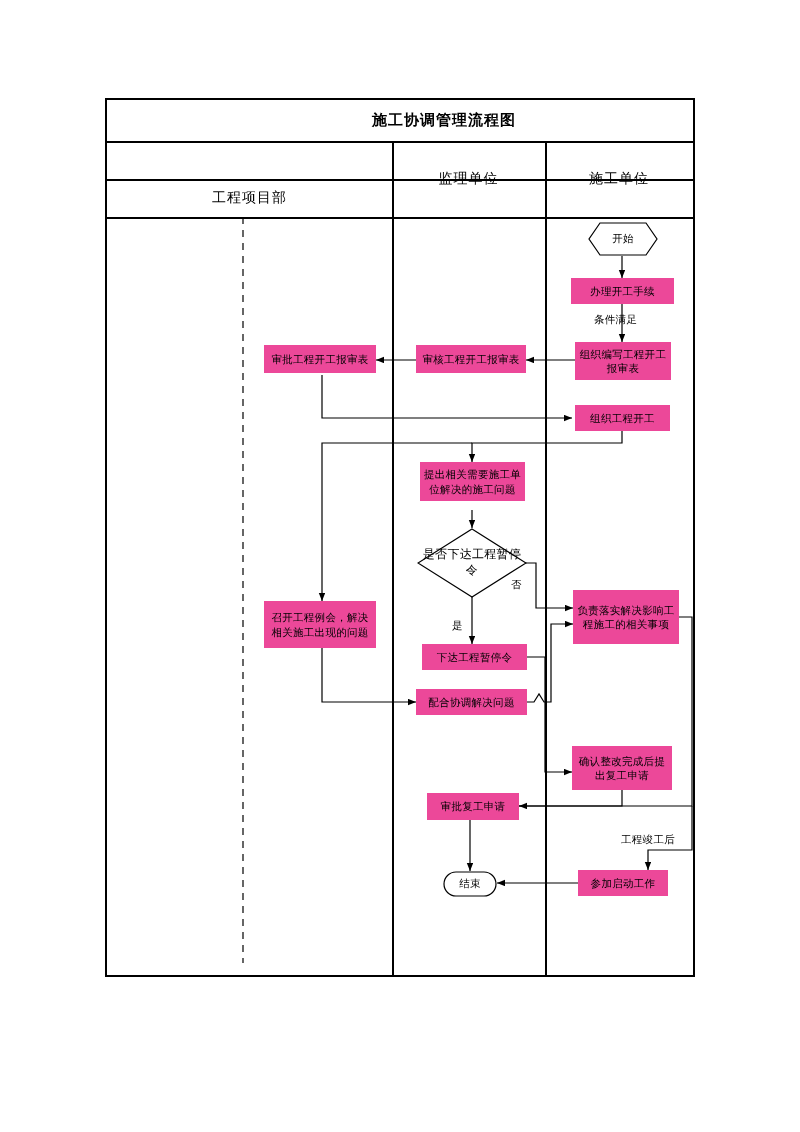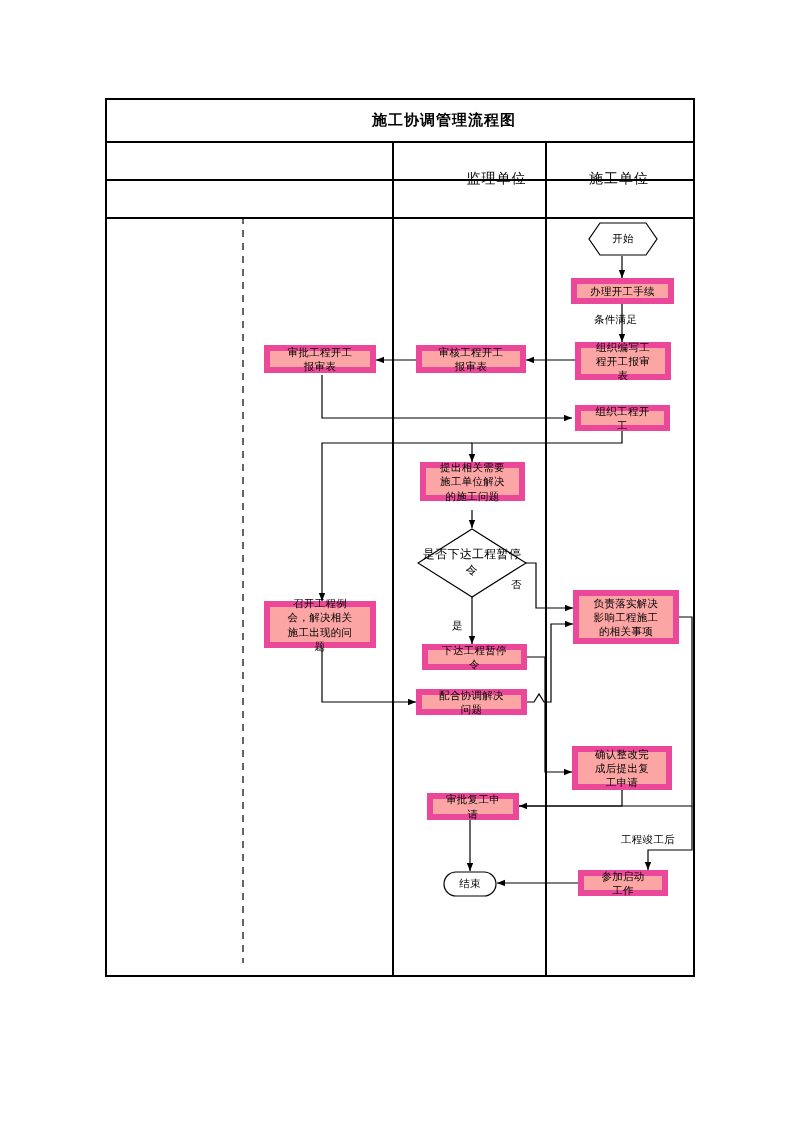--- a/index.html
+++ b/index.html
@@ -8,45 +8,46 @@
   #sheet{position:absolute;left:0;top:0;width:800px;height:1132px;}
   .tbl{position:absolute;left:105px;top:98px;width:590px;height:879px;
        border:2px solid #000;box-sizing:border-box;}
   .hline{position:absolute;left:0;right:0;height:0;border-top:2px solid #000;}
   .vline{position:absolute;top:0;bottom:0;width:0;border-left:2px solid #000;}
   .cell{position:absolute;display:flex;align-items:center;justify-content:center;
         font-size:14px;color:#000;letter-spacing:1px;}
   .title{font-weight:bold;font-size:15px;}
   
   #flow{position:absolute;left:0;top:0;width:800px;height:1132px;overflow:visible;}
-  .node{position:absolute;box-sizing:border-box;border:6px solid #ec4899;
-        background:#fca5a5;display:flex;align-items:center;justify-content:center;
+  .node{position:absolute;box-sizing:border-box;border:1px solid #ec4899;
+        background:#ec4899;display:flex;align-items:center;justify-content:center;
         text-align:center;font-size:10.5px;line-height:1.35;color:#000;
-        padding:1px 13px;letter-spacing:0.3px;}
+        padding:1px 2px;letter-spacing:0.3px;}
   .lbl{position:absolute;font-size:10.5px;color:#000;white-space:nowrap;letter-spacing:0.3px;}
   .hexwrap,.diawrap,.endwrap{position:absolute;}
   .shapetext{position:absolute;left:0;top:0;width:100%;height:100%;
              display:flex;align-items:center;justify-content:center;text-align:center;
              font-size:10.5px;line-height:1.3;color:#000;letter-spacing:0.3px;}
 </style>
 </head>
 <body>
 
 <div id="sheet">
 
   <div class="tbl">
     <div class="hline" style="top:41px;"></div>
     <div class="hline" style="top:79px;"></div>
     <div class="hline" style="top:117px;"></div>
     <div class="vline" style="left:285px;top:41px;bottom:0;"></div>
     <div class="vline" style="left:438px;top:41px;bottom:0;"></div>
 
     <div class="cell title" style="left:0;top:0;width:674px;height:41px;">施工协调管理流程图</div>
 
-    <div class="cell" style="left:285px;top:41px;width:153px;height:76px;padding-left:28px;">监理单位</div>
+    <div class="cell" style="left:0;top:79px;width:285px;height:38px;">工程项目部</div>
+    <div class="cell" style="left:285px;top:41px;width:153px;height:76px;">监理单位</div>
     <div class="cell" style="left:438px;top:41px;width:148px;height:76px;">施工单位</div>
   </div>
 
   <svg id="flow" viewBox="0 0 800 1132">
     <defs>
       <marker id="ar" markerWidth="9" markerHeight="9" refX="8" refY="3.2" orient="auto" markerUnits="userSpaceOnUse">
         <path d="M0,0 L8,3.2 L0,6.4 z" fill="#000"></path>
       </marker>
     </defs>
     <g stroke="#000" stroke-width="1.2" fill="none">

